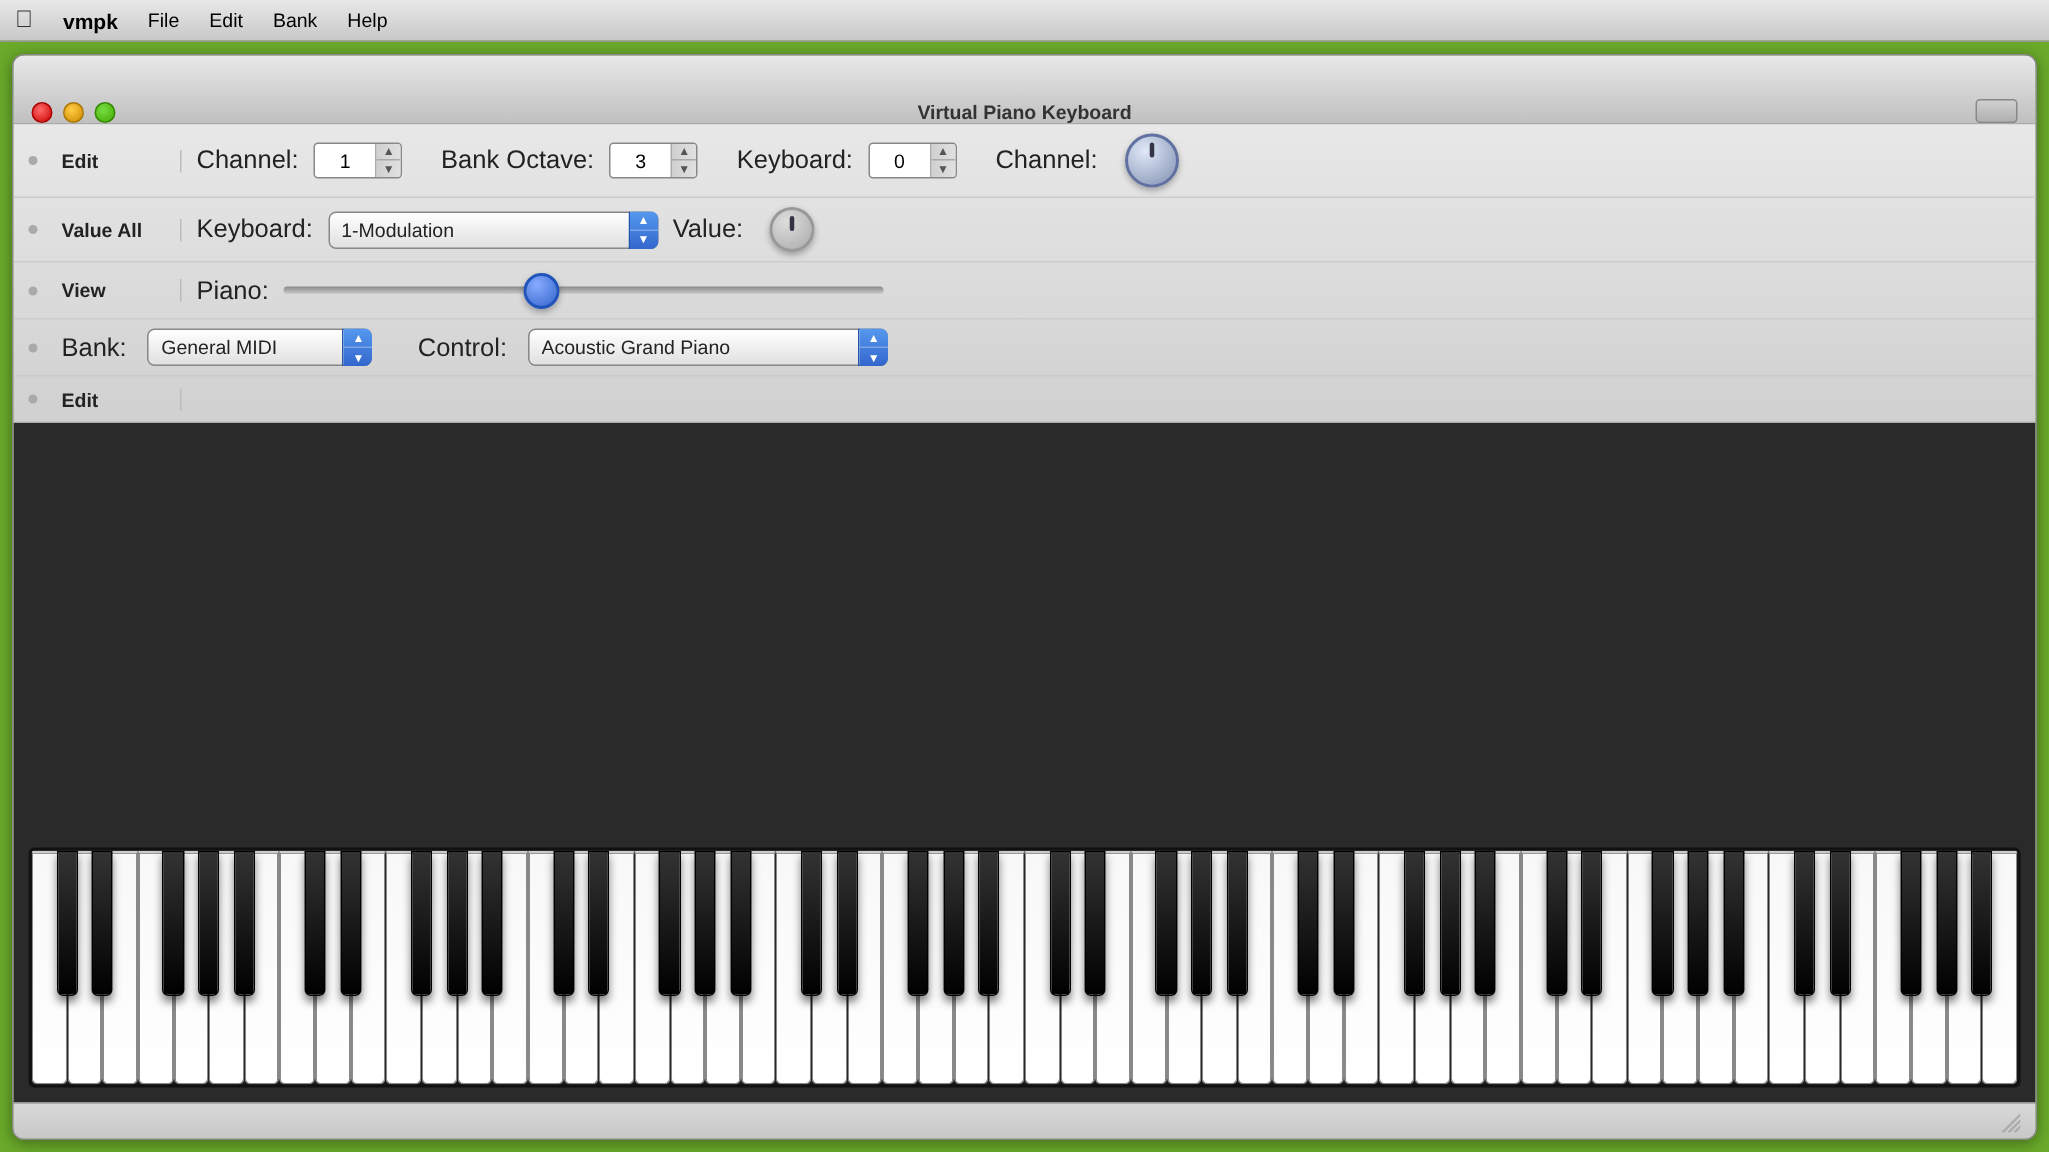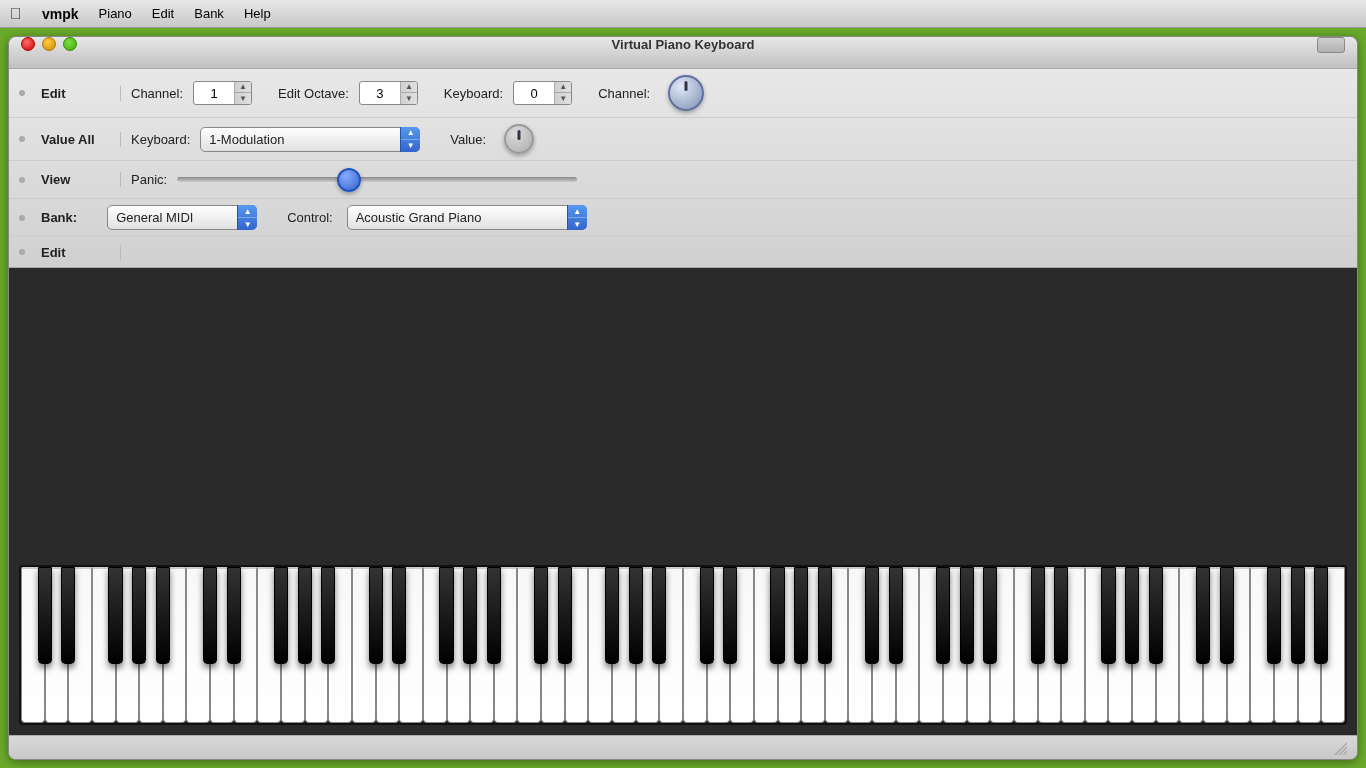--- a/index.html
+++ b/index.html
@@ -47,23 +47,23 @@
       box-shadow: 0 2px 10px rgba(0,0,0,0.4);
       flex: 1;
       display: flex;
       flex-direction: column;
       overflow: hidden;
     }
 
     
     .title-bar {
       background: linear-gradient(to bottom, #e8e8e8, #c0c0c0);
-      height: 32px;
-      display: flex;
-      align-items: flex-start;
+      height: 46px;
+      display: flex;
+      align-items: flex-end;
       padding: 0 12px;
       border-radius: 8px 8px 0 0;
       border-bottom: 1px solid #aaa;
       position: relative;
     }
     .traffic-lights {
       display: flex;
       gap: 7px;
       align-items: center;
     }
@@ -120,21 +120,21 @@
       color: #222;
       border-right: 1px solid #bbb;
       padding-right: 8px;
       height: 100%;
       display: flex;
       align-items: center;
     }
 
     
     .field-label {
-      font-size: 13px;
+      font-size: 17px;
       color: #222;
     }
 
     
     .spinbox {
       display: flex;
       align-items: center;
       background: white;
       border: 1px solid #888;
       border-radius: 3px;
@@ -349,21 +349,21 @@
       border-radius: 50%;
       margin-right: 6px;
     }
   </style>
 </head>
 <body>
 
 <div class="menu-bar">
   <span class="apple-logo"></span>
   <span class="app-name">vmpk</span>
-  <span class="menu-item">Piano</span>
+  <span class="menu-item">File</span>
   <span class="menu-item">Edit</span>
   <span class="menu-item">Bank</span>
   <span class="menu-item">Help</span>
 </div>
 
 <div class="main-window">
 
   <div class="title-bar">
     <div class="traffic-lights">
       <div class="traffic-light tl-close"></div>
@@ -382,21 +382,21 @@
         <span>Edit</span>
       </div>
       <span class="field-label">Channel:</span>
       <div class="spinbox">
         <input type="text" value="1" style="">
         <div class="spinbox-arrows">
           <div class="spinbox-arrow spinbox-arrow-up">▲</div>
           <div class="spinbox-arrow">▼</div>
         </div>
       </div>
-      <span class="field-label" style="margin-left:16px">Edit Octave:</span>
+      <span class="field-label" style="margin-left:16px">Bank Octave:</span>
       <div class="spinbox">
         <input type="text" value="3" style="">
         <div class="spinbox-arrows">
           <div class="spinbox-arrow spinbox-arrow-up">▲</div>
           <div class="spinbox-arrow">▼</div>
         </div>
       </div>
       <span class="field-label" style="margin-left:16px">Keyboard:</span>
       <div class="spinbox">
         <input type="text" value="0" style="">
@@ -421,40 +421,40 @@
           <option>2-Breath</option>
           <option>7-Volume</option>
           <option>10-Pan</option>
           <option>64-Sustain</option>
         </select>
         <div class="select-arrows">
           <div class="sel-arrow sel-arrow-up">▲</div>
           <div class="sel-arrow">▼</div>
         </div>
       </div>
-      <span class="field-label" style="margin-left:20px">Value:</span>
+      <span class="field-label" style="">Value:</span>
       <div class="knob knob-small" style="margin-left:8px; background: radial-gradient(circle at 35% 30%, #ddd, #aaa); border-color: #999;"></div>
     </div>
 
     <div class="control-row">
       <div class="divider-dot"></div>
       <div class="row-label">
         <span>View</span>
       </div>
-      <span class="field-label">Panic:</span>
+      <span class="field-label">Piano:</span>
       <div class="slider-container">
         <div class="slider-track">
           <div class="slider-thumb"></div>
         </div>
       </div>
     </div>
 
     <div class="control-row">
       <div class="divider-dot"></div>
-      <span class="field-label" style="font-weight:bold; margin-right:20px">Bank:</span>
+      <span class="field-label" style="font-weight:normal; margin-right:4px">Bank:</span>
       <div class="select-wrapper">
         <select style="min-width: 150px;">
           <option>General MIDI</option>
           <option>GM2</option>
           <option>GS</option>
           <option>XG</option>
         </select>
         <div class="select-arrows">
           <div class="sel-arrow sel-arrow-up">▲</div>
           <div class="sel-arrow">▼</div>

